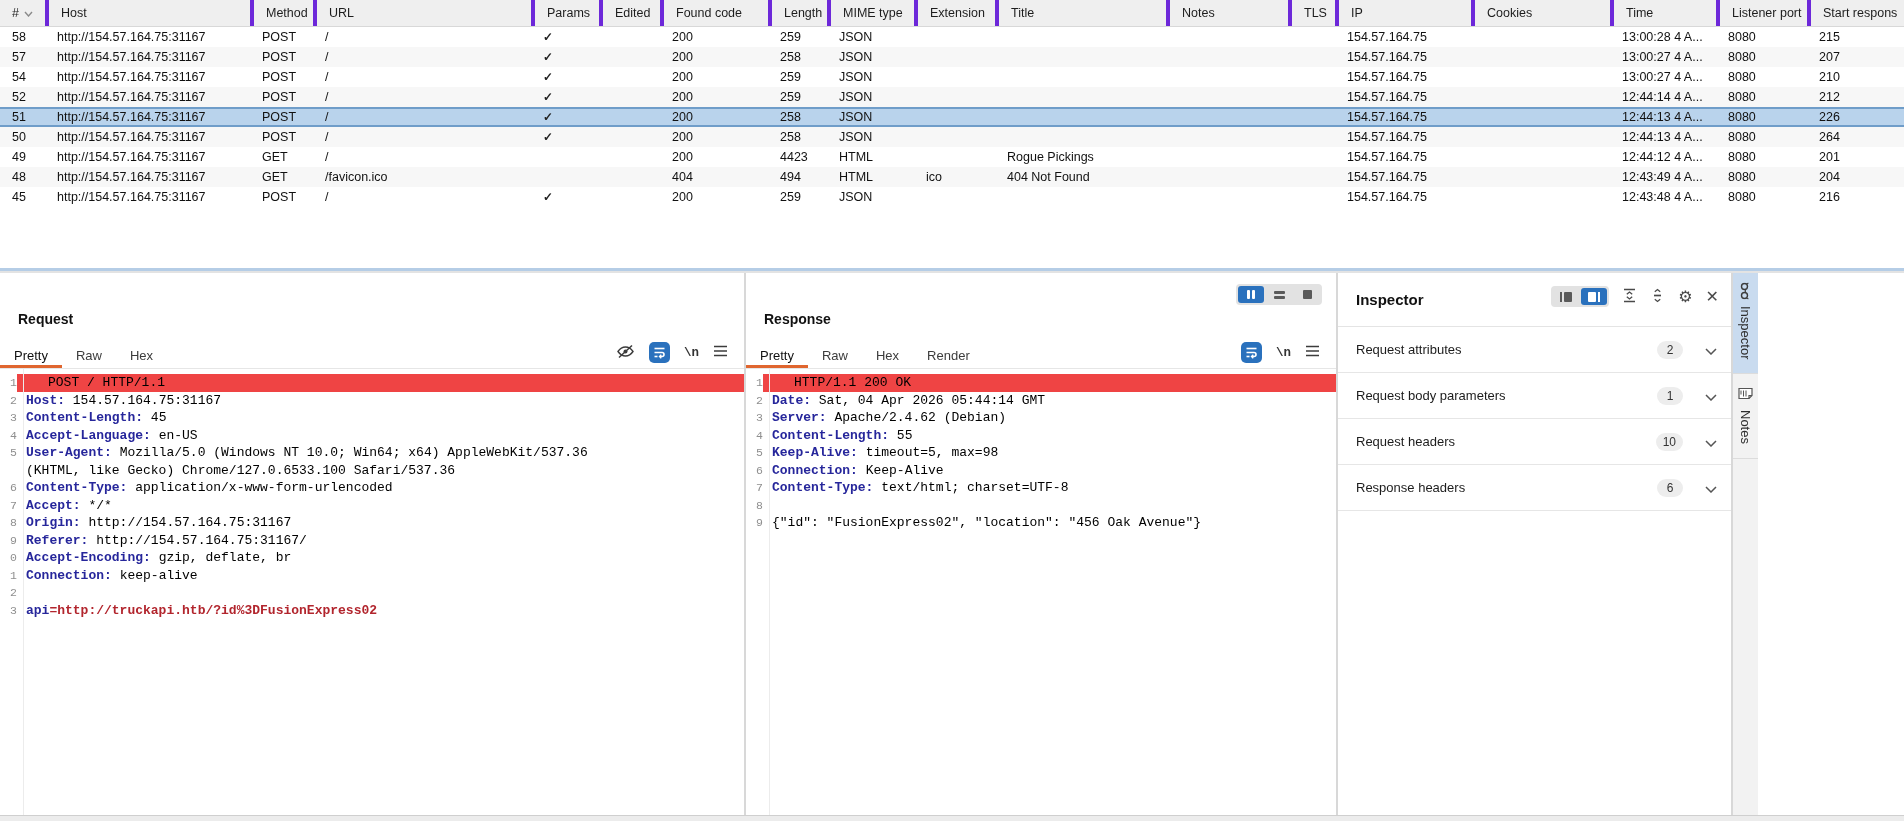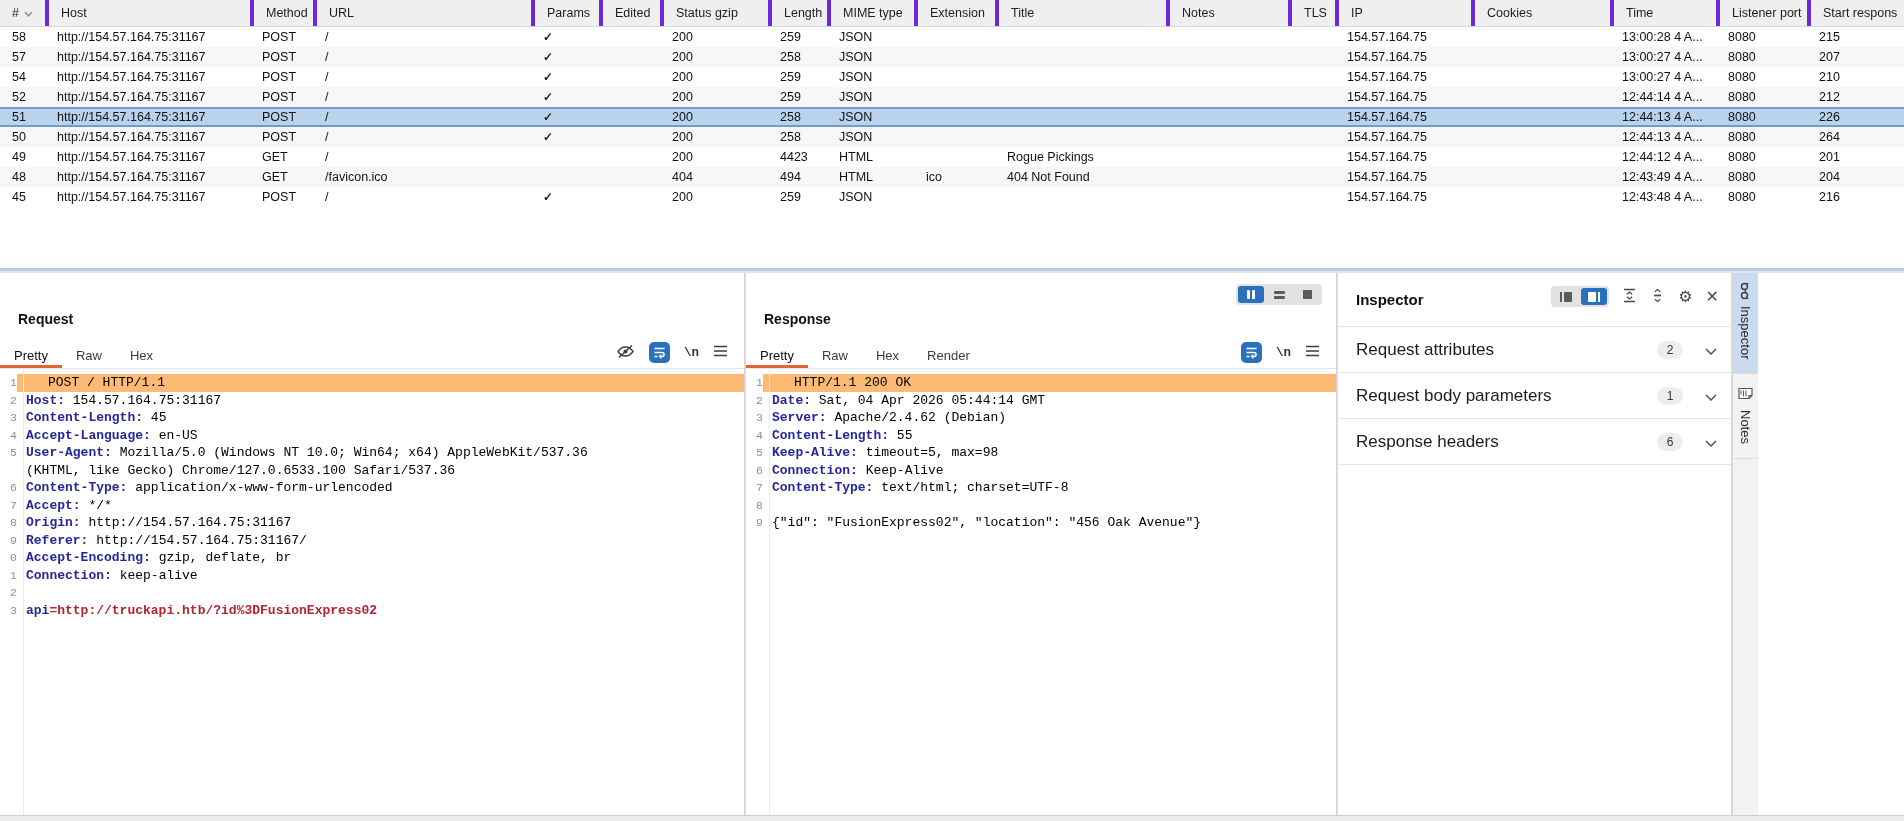--- a/index.html
+++ b/index.html
@@ -59,36 +59,36 @@
   .ic-dock i.bar { display:block; width:2px; height:10px; background:#5a5a5a; }
   .ic-dock i.sq { display:block; width:8px; height:10px; background:#5a5a5a; border-radius:1px; }
   .segbtn.active .ic i, .segbtn.active i { background:#fff; }
 
   
   .editor { position:relative; height:446px; padding-top:5px; font-family:"Liberation Mono", monospace; cursor:text; }
   .gutter-sep { position:absolute; left:23px; top:0; bottom:0; width:1px; background:#ececec; }
   .eline { display:flex; line-height:17.5px; min-height:17.5px; }
   .enum { flex:none; width:17px; text-align:right; font-size:11.5px; color:#8f8f8f; overflow:hidden; }
   .ebody { flex:1; padding-left:9px; font-size:13px; color:#000; }
-  .eline.hl .ebody { background:#fdba74;padding-left:31px; }
+  .eline.hl .ebody { background:#ef4444;padding-left:31px; }
   .etext { display:block; max-width:596px; white-space:pre-wrap; word-wrap:break-word; }
   .seg-name { color:#26269b; font-weight:bold; }
   .seg-plain { color:#000; }
   .seg-pname { color:#26269b; font-weight:bold; }
   .seg-pval { color:#b2252d; font-weight:bold; }
 
   
   .inspector { width:393px; background:#fff; position:relative; }
   .insp-head { position:relative; height:54px; border-bottom:1px solid #e4e4e4; }
   .insp-title { position:absolute; left:18px; top:18px; font-size:15px; font-weight:bold; color:#111; }
   .insp-tools { position:absolute; right:12px; top:13px; display:flex; align-items:center; gap:13px; }
   .insp-seg { position:static; }
   .glyphbtn { font-size:16px; color:#4a4a4a; line-height:1; background:none; border:none; cursor:pointer; }
   .insp-row { height:46px; border-bottom:1px solid #e6e6e6; display:flex; align-items:center; padding:0 14px 0 18px; cursor:pointer; }
-  .insp-label { flex:1; font-size:17px; color:#1c1c1c; }
+  .insp-label { flex:1; font-size:13px; color:#1c1c1c; }
   .insp-badge { background:#ededed; border-radius:9px; min-width:26px; height:18px; font-size:12px; color:#333; display:flex; align-items:center; justify-content:center; padding:0 7px; margin-right:22px; }
 
   
   .side-strip { width:25px; background:#f2f2f2; display:flex; flex-direction:column; }
   .side-tab { display:flex; flex-direction:column; align-items:center; padding:12px 0 14px 0; gap:9px; border-bottom:1px solid #dcdcdc; cursor:pointer; }
   .side-tab.active { background:#c9dbef; }
   .side-tab .vlabel { writing-mode:vertical-rl; font-size:13px; color:#2e2e2e; }
   .side-tab .rot { transform:rotate(90deg); display:flex; }
 
   .bottom-strip { height:6px; background:#ececec; border-top:1px solid #cfcfcf; }
@@ -117,21 +117,21 @@
         <div class="th">
           <span>URL</span>
         </div>
         <div class="th">
           <span>Params</span>
         </div>
         <div class="th">
           <span>Edited</span>
         </div>
         <div class="th">
-          <span>Status gzip</span>
+          <span>Found code</span>
         </div>
         <div class="th">
           <span>Length</span>
         </div>
         <div class="th">
           <span>MIME type</span>
         </div>
         <div class="th">
           <span>Extension</span>
         </div>
@@ -631,20 +631,27 @@
               </svg></span>
           </div>
           <div class="insp-row">
             <span class="insp-label">Request body parameters</span>
             <span class="insp-badge">1</span>
             <span><svg width="12" height="7" viewBox="0 0 12 7">
                 <polyline points="1,1 6,6 11,1" fill="none" stroke="#555" stroke-width="1.5"></polyline>
               </svg></span>
           </div>
           <div class="insp-row">
+            <span class="insp-label">Request headers</span>
+            <span class="insp-badge">10</span>
+            <span><svg width="12" height="7" viewBox="0 0 12 7">
+                <polyline points="1,1 6,6 11,1" fill="none" stroke="#555" stroke-width="1.5"></polyline>
+              </svg></span>
+          </div>
+          <div class="insp-row">
             <span class="insp-label">Response headers</span>
             <span class="insp-badge">6</span>
             <span><svg width="12" height="7" viewBox="0 0 12 7">
                 <polyline points="1,1 6,6 11,1" fill="none" stroke="#555" stroke-width="1.5"></polyline>
               </svg></span>
           </div>
         </div>
     </div>
 
     <div class="vdiv"></div>

